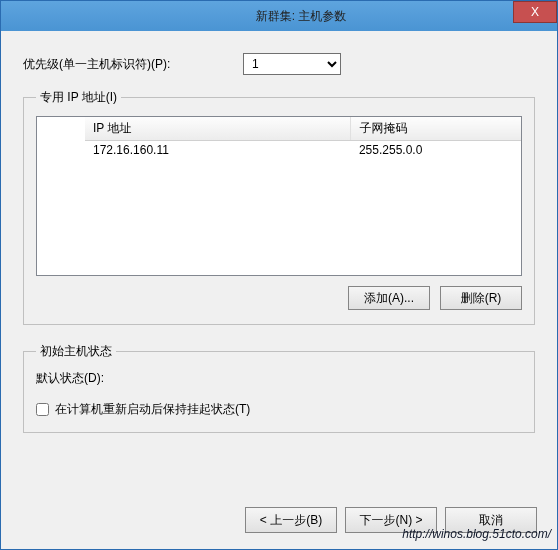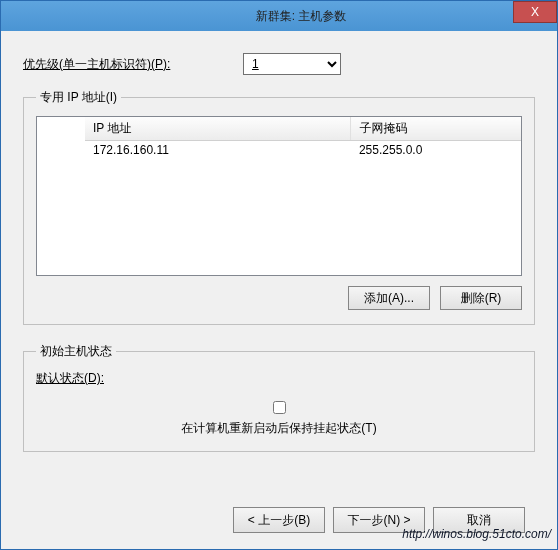--- a/index.html
+++ b/index.html
@@ -2,34 +2,34 @@
 <html><head>
 <meta charset="utf-8">
 <style>
 * { box-sizing: border-box; margin: 0; padding: 0; font-family: "Microsoft YaHei", "Segoe UI", Tahoma, sans-serif; font-size: 12px; }
 body { background: #fff; }
 .window { width: 558px; height: 550px; border: 1px solid #2a6bb0; background: #f0f0f0; position: relative; }
 .titlebar { height: 30px; background: linear-gradient(#5ea4de, #4a94d3); display: flex; align-items: center; justify-content: center; position: relative; color: #fff; padding-left: 44px; }
 .title { font-size: 12px; color: #222; }
 .close-btn { position: absolute; right: 0; top: 0; width: 44px; height: 22px; background: #c75050; color: #fff; display: flex; align-items: center; justify-content: center; font-family: Arial; font-size: 13px; border: 1px solid #8b3636; cursor: pointer; }
 .content { padding: 22px 22px 10px 22px; }
-.row { display: flex; align-items: center; margin-bottom: 14px; text-decoration: underline; }
+.row { display: flex; align-items: center; margin-bottom: 14px; }
 .row label { width: 220px; }
 select { width: 98px; height: 22px; border: 1px solid #707070; background: #fff; padding: 0 4px; font-size: 12px; }
 fieldset { border: 1px solid #c0c0c0; padding: 10px 12px 14px 12px; margin-bottom: 18px; }
 legend { padding: 0 4px; font-size: 12px; }
 .table-wrap { border: 1px solid #828790; background: #fff; height: 160px; overflow: auto; }
 table { width: 100%; border-collapse: collapse; margin-left: 48px; }
 thead th { text-align: left; font-weight: normal; padding: 3px 8px; background: linear-gradient(#fdfdfd, #ececec); border-bottom: 1px solid #d0d0d0; border-right: 1px solid #e0e0e0; }
 tbody td { padding: 2px 8px; }
 .btn-row { display: flex; justify-content: flex-end; gap: 10px; margin-top: 10px; }
 button.std { min-width: 82px; height: 24px; background: linear-gradient(#f5f5f5, #e1e1e1); border: 1px solid #858585; cursor: pointer; font-size: 12px; padding: 0 10px; }
-.checkbox-row { display: flex; align-items: center; gap: 6px; margin-top: 10px; flex-direction: column; }
+.checkbox-row { display: flex; align-items: center; gap: 6px; margin-top: 10px; }
 input[type=checkbox] { width: 13px; height: 13px; }
-.wizard-btns { position: absolute; bottom: 16px; right: 32px; display: flex; gap: 8px; }
+.wizard-btns { position: absolute; bottom: 16px; right: 20px; display: flex; gap: 8px; }
 .wizard-btns button { min-width: 92px; height: 26px; }
 .watermark { position: absolute; bottom: 8px; right: 6px; color: #0f172a; font-size: 12px; font-style: italic; pointer-events: none; margin-top: 28px; }
 </style>
 </head>
 <body>
 
 <div class="window">
   <div class="titlebar">
     <span class="title">新群集: 主机参数</span>
     <div class="close-btn">

